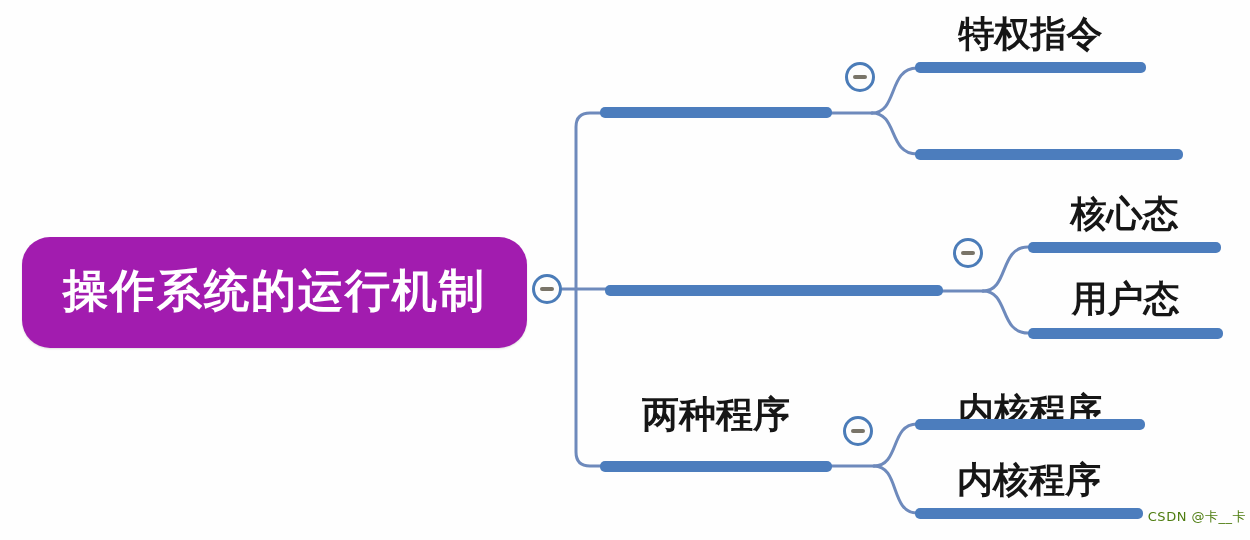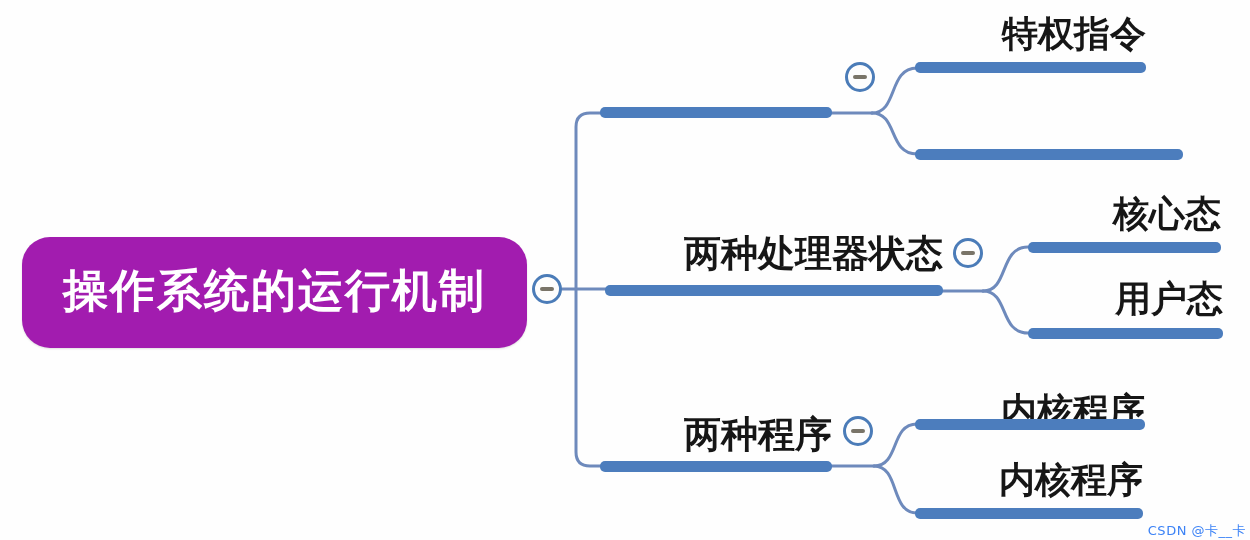--- a/index.html
+++ b/index.html
@@ -41,21 +41,21 @@
     font-weight: bold;
     letter-spacing: 2px;
     white-space: nowrap;
     line-height: 1;
     padding-bottom: 4px;
   }
   .topic-label {
     position: absolute;
     color: #161616;
     font-weight: bold;
-    text-align: right;
+    text-align: center;
     white-space: nowrap;
     line-height: 1.12;
     cursor: pointer;
   }
   .lvl1 { font-size: 37px; }
   .lvl2 { font-size: 36px; }
   .bar {
     position: absolute;
     height: 11px;
     background: #4c7dbd;
@@ -76,23 +76,23 @@
   }
   .collapse-btn .dash {
     width: 14px;
     height: 3.5px;
     border-radius: 2px;
     background: #797468;
   }
   .watermark {
     position: absolute;
     right: 4px;
-    bottom: 0;
+    bottom: 14px;
     font-size: 13px;
-    color: #3b82f6;
+    color: #4d7c0f;
     letter-spacing: 0.5px;
   }
 </style>
 </head>
 <body>
 
 <div class="stage">
 
   <svg class="connectors" width="1250" height="540" viewBox="0 0 1250 540">
     <g stroke="#6e8abc" stroke-width="3" fill="none" stroke-linecap="round">
@@ -125,33 +125,32 @@
   <div class="bar" style="left:600px; top:107px; width:232px;"></div>
   <div class="collapse-btn" style="left:845px; top:62px;">
     <span class="dash"></span>
   </div>
 
   <div class="topic-label lvl2" style="left:915px; top:14px; width:231px;">特权指令</div>
   <div class="bar" style="left:915px; top:62px; width:231px;"></div>
 
   <div class="bar" style="left:915px; top:149px; width:268px;"></div>
 
-  <div class="topic-label lvl1" style="left:605px; top:233px; width:338px;">两种处理器状态</div>
   <div class="bar" style="left:605px; top:285px; width:338px;"></div>
   <div class="collapse-btn" style="left:953px; top:238px;">
     <span class="dash"></span>
   </div>
 
   <div class="topic-label lvl2" style="left:1028px; top:194px; width:193px;">核心态</div>
   <div class="bar" style="left:1028px; top:242px; width:193px;"></div>
 
   <div class="topic-label lvl2" style="left:1028px; top:279px; width:195px;">用户态</div>
   <div class="bar" style="left:1028px; top:328px; width:195px;"></div>
 
-  <div class="topic-label lvl1" style="left:600px; top:414px; width:232px;">两种程序</div>
+  <div class="topic-label lvl1" style="left:600px; top:394px; width:232px;">两种程序</div>
   <div class="bar" style="left:600px; top:461px; width:232px;"></div>
   <div class="collapse-btn" style="left:843px; top:416px;">
     <span class="dash"></span>
   </div>
 
   <div class="topic-label lvl2" style="left:915px; top:391px; width:230px;">内核程序</div>
   <div class="bar" style="left:915px; top:419px; width:230px;"></div>
 
   <div class="topic-label lvl2" style="left:915px; top:460px; width:228px;">内核程序</div>
   <div class="bar" style="left:915px; top:508px; width:228px;"></div>

